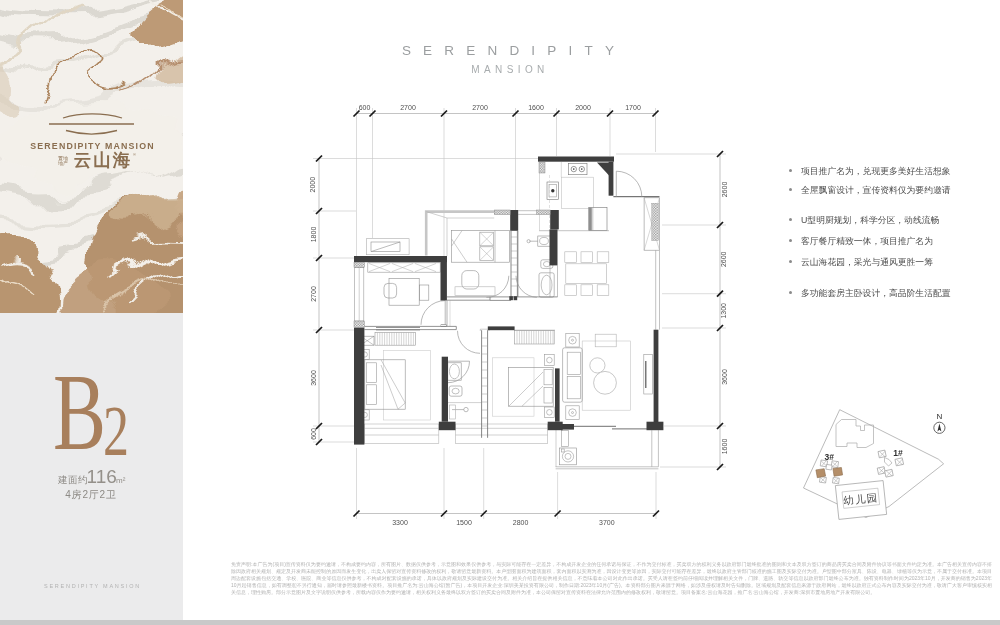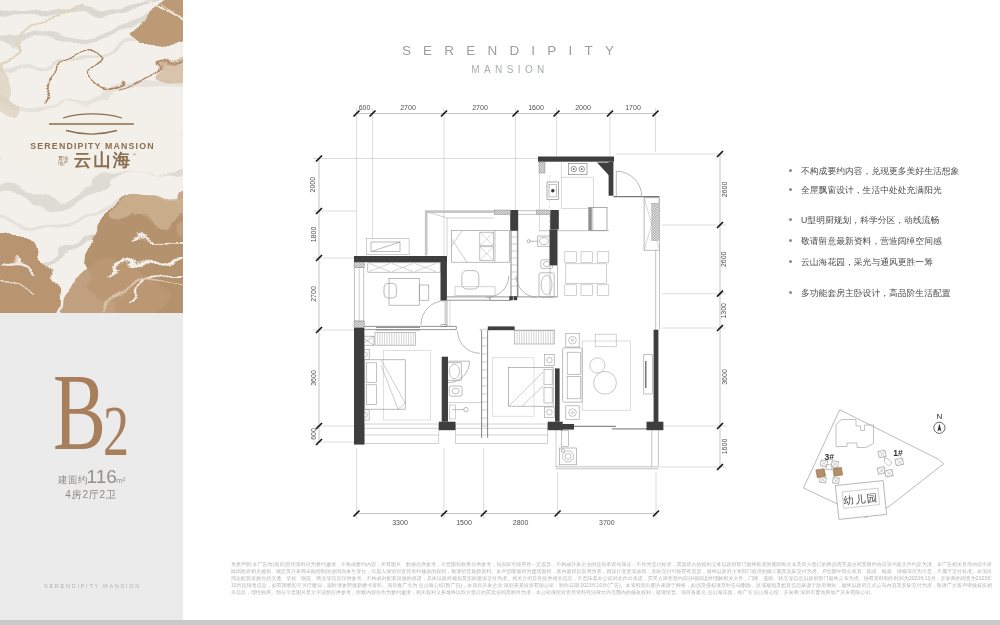--- a/index.html
+++ b/index.html
@@ -85,24 +85,24 @@
   <text x="86.5" y="170" font-family="Liberation Sans" font-size="19" fill="#94908a">116</text>
   <text x="116" y="170" font-family="Liberation Sans" font-size="8" fill="#94908a">m²</text>
   <text x="91" y="185" text-anchor="middle" font-family="Liberation Sans" font-size="10" fill="#8d8a85" letter-spacing="0.8">4房2厅2卫</text>
 </svg>
 </div>
 <div id="smtext" class="abs">SERENDIPITY MANSION</div>
 <div id="bottombar" class="abs"></div>
 <div id="title1" class="abs">SERENDIPITY</div>
 <div id="title2" class="abs">MANSION</div>
 <div id="bullets" class="abs">
-  <div class="bul" style="top:165.6px"><span>不构成要约内容，兑现更多美好生活想象</span></div>
-  <div class="bul" style="top:185.1px"><span>全屋飘窗设计，生活中处处充满阳光</span></div>
+  <div class="bul" style="top:165.6px"><span>项目推广名为，兑现更多美好生活想象</span></div>
+  <div class="bul" style="top:185.1px"><span>全屋飘窗设计，宣传资料仅为要约邀请</span></div>
   <div class="bul" style="top:215px"><span>U型明厨规划，科学分区，动线流畅</span></div>
-  <div class="bul" style="top:236.1px"><span>敬请留意最新资料，营造阔绰空间感</span></div>
+  <div class="bul" style="top:236.1px"><span>客厅餐厅精致一体，项目推广名为</span></div>
   <div class="bul" style="top:257.1px"><span>云山海花园，采光与通风更胜一筹</span></div>
   <div class="bul" style="top:288px"><span>多功能套房主卧设计，高品阶生活配置</span></div>
 </div>
 <svg id="plan" class="abs" style="left:0;top:0" width="1000" height="625" viewBox="0 0 1000 625">
 <defs>
 <pattern id="ck" width="2.6" height="2.6" patternUnits="userSpaceOnUse">
   <rect width="2.6" height="2.6" fill="#ffffff"></rect>
   <rect width="1.3" height="1.3" fill="#8f8f8f"></rect>
   <rect x="1.3" y="1.3" width="1.3" height="1.3" fill="#8f8f8f"></rect>
 </pattern>

